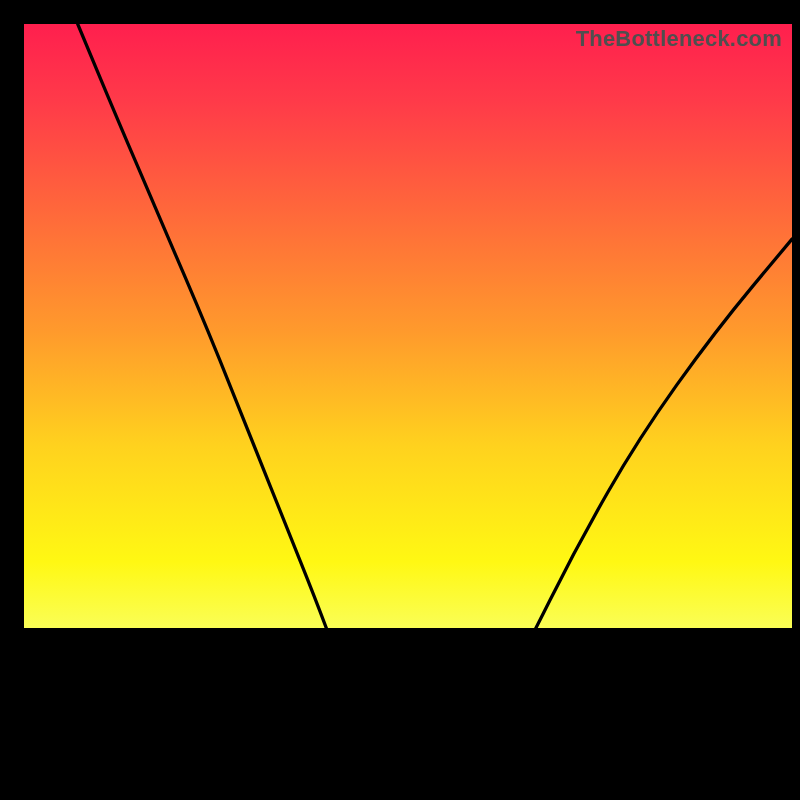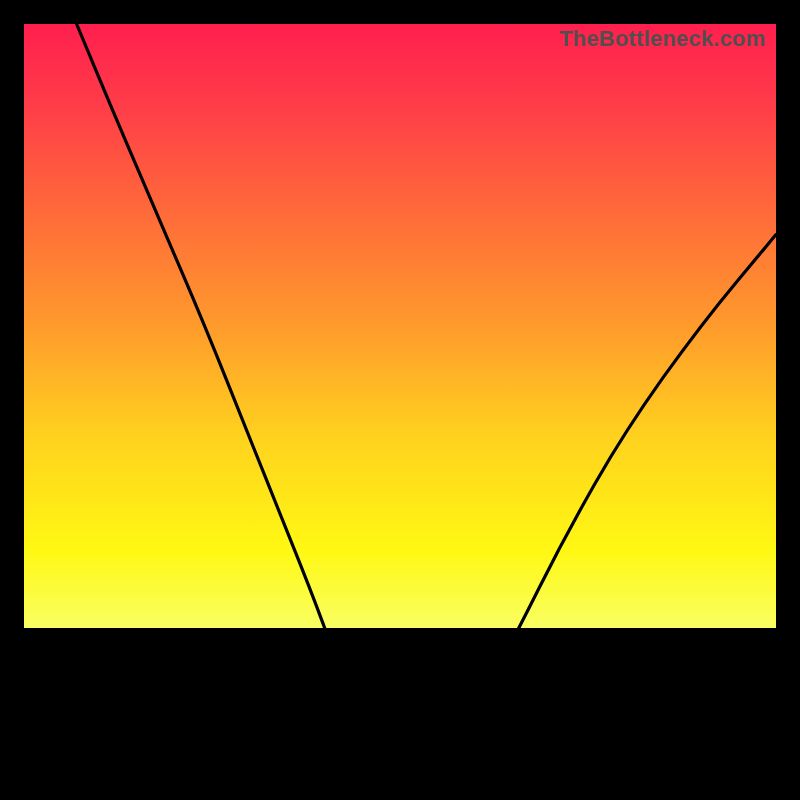--- a/index.html
+++ b/index.html
@@ -18,20 +18,21 @@
     height: 800px;
     background: #000;
   }
   .plot {
     position: absolute;
     left: 24px;
     top: 24px;
     width: 752px;
     height: 604px;
     overflow: hidden;
+    padding-left: 16px;
   }
   .gradient-bg {
     position: absolute;
     inset: 0;
   }
   .watermark {
     position: absolute;
     top: 2px;
     right: 10px;
     color: #4f4f4f;

